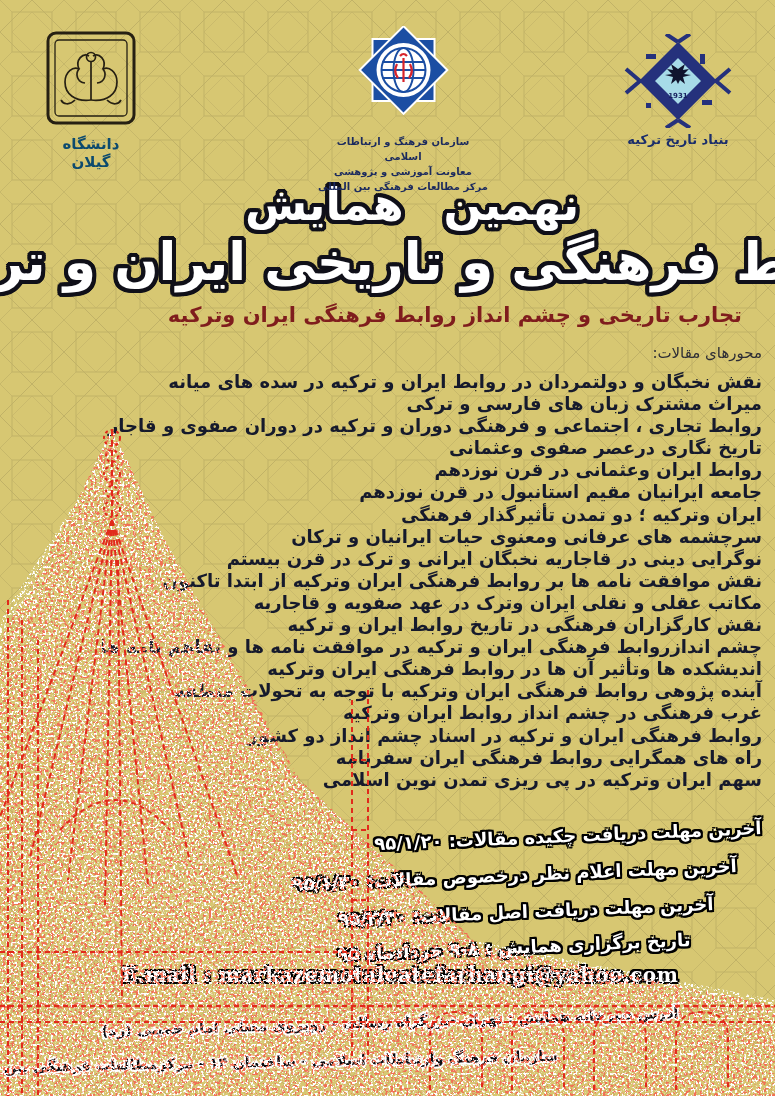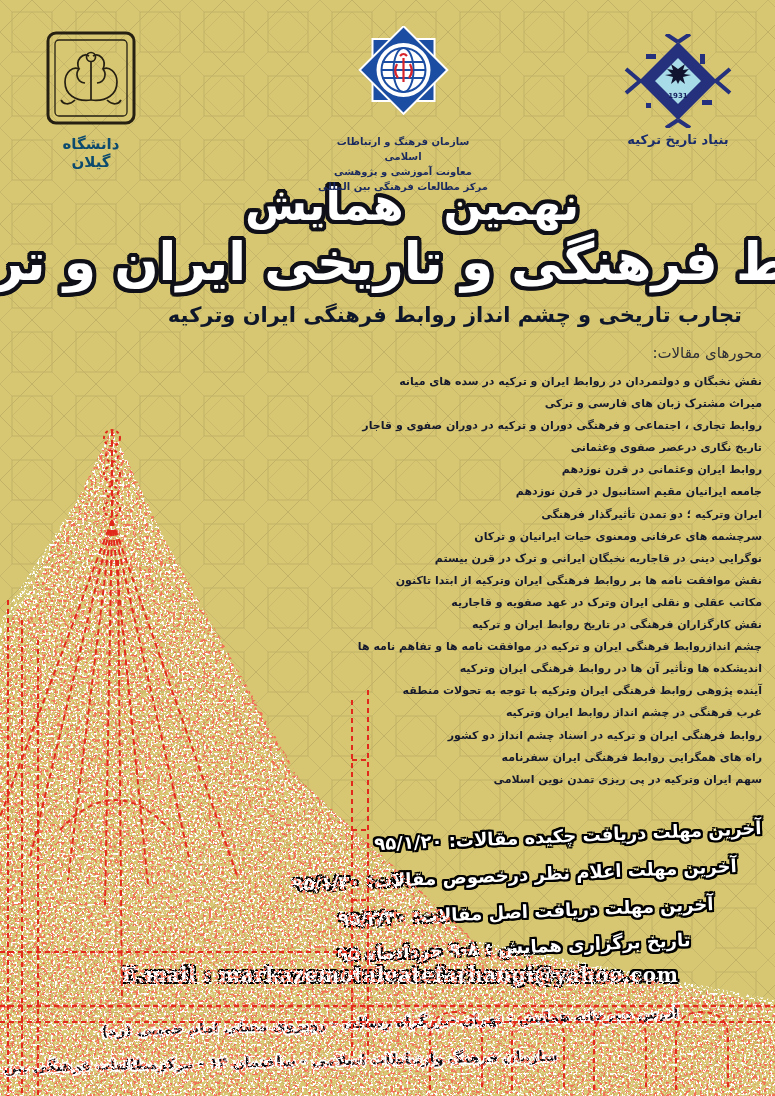--- a/index.html
+++ b/index.html
@@ -36,26 +36,26 @@
     text-shadow:
       -2px 0 #000,2px 0 #000,0 -2px #000,0 2px #000,
       -2px -2px #000,2px -2px #000,-2px 2px #000,2px 2px #000,
       -1px -2px #000,1px 2px #000,-2px 1px #000,2px -1px #000;
   }
   .title1{position:absolute;top:178px;left:412px;transform:translateX(-50%);
     font-size:45px;font-weight:bold;white-space:nowrap;word-spacing:24px;}
   .title2{position:absolute;top:232px;left:401px;transform:translateX(-50%);
     font-size:52px;font-weight:bold;white-space:nowrap;}
   .subtitle{position:absolute;top:303px;right:33px;font-size:21px;font-weight:bold;
-    color:#0f172a;white-space:nowrap;}
+    color:#7f1d1d;white-space:nowrap;}
 
   
   .topics-heading{position:absolute;top:344px;right:13px;font-size:15px;color:#2d2d35;}
   .topics{position:absolute;top:371px;right:13px;
-    font-size:11px;font-weight:bold;color:#161a2c;line-height:22.1px;white-space:nowrap;}
+    font-size:18px;font-weight:bold;color:#161a2c;line-height:22.1px;white-space:nowrap;}
 
   
   .deadline{position:absolute;font-size:18px;font-weight:bold;white-space:nowrap;
     transform-origin:100% 50%;transform:rotate(-2.4deg);}
   .d1{top:817px;right:14px;}
   .d2{top:855px;right:38px;}
   .d3{top:893px;right:62px;}
   .d4{top:929px;right:85px;}
 
   

